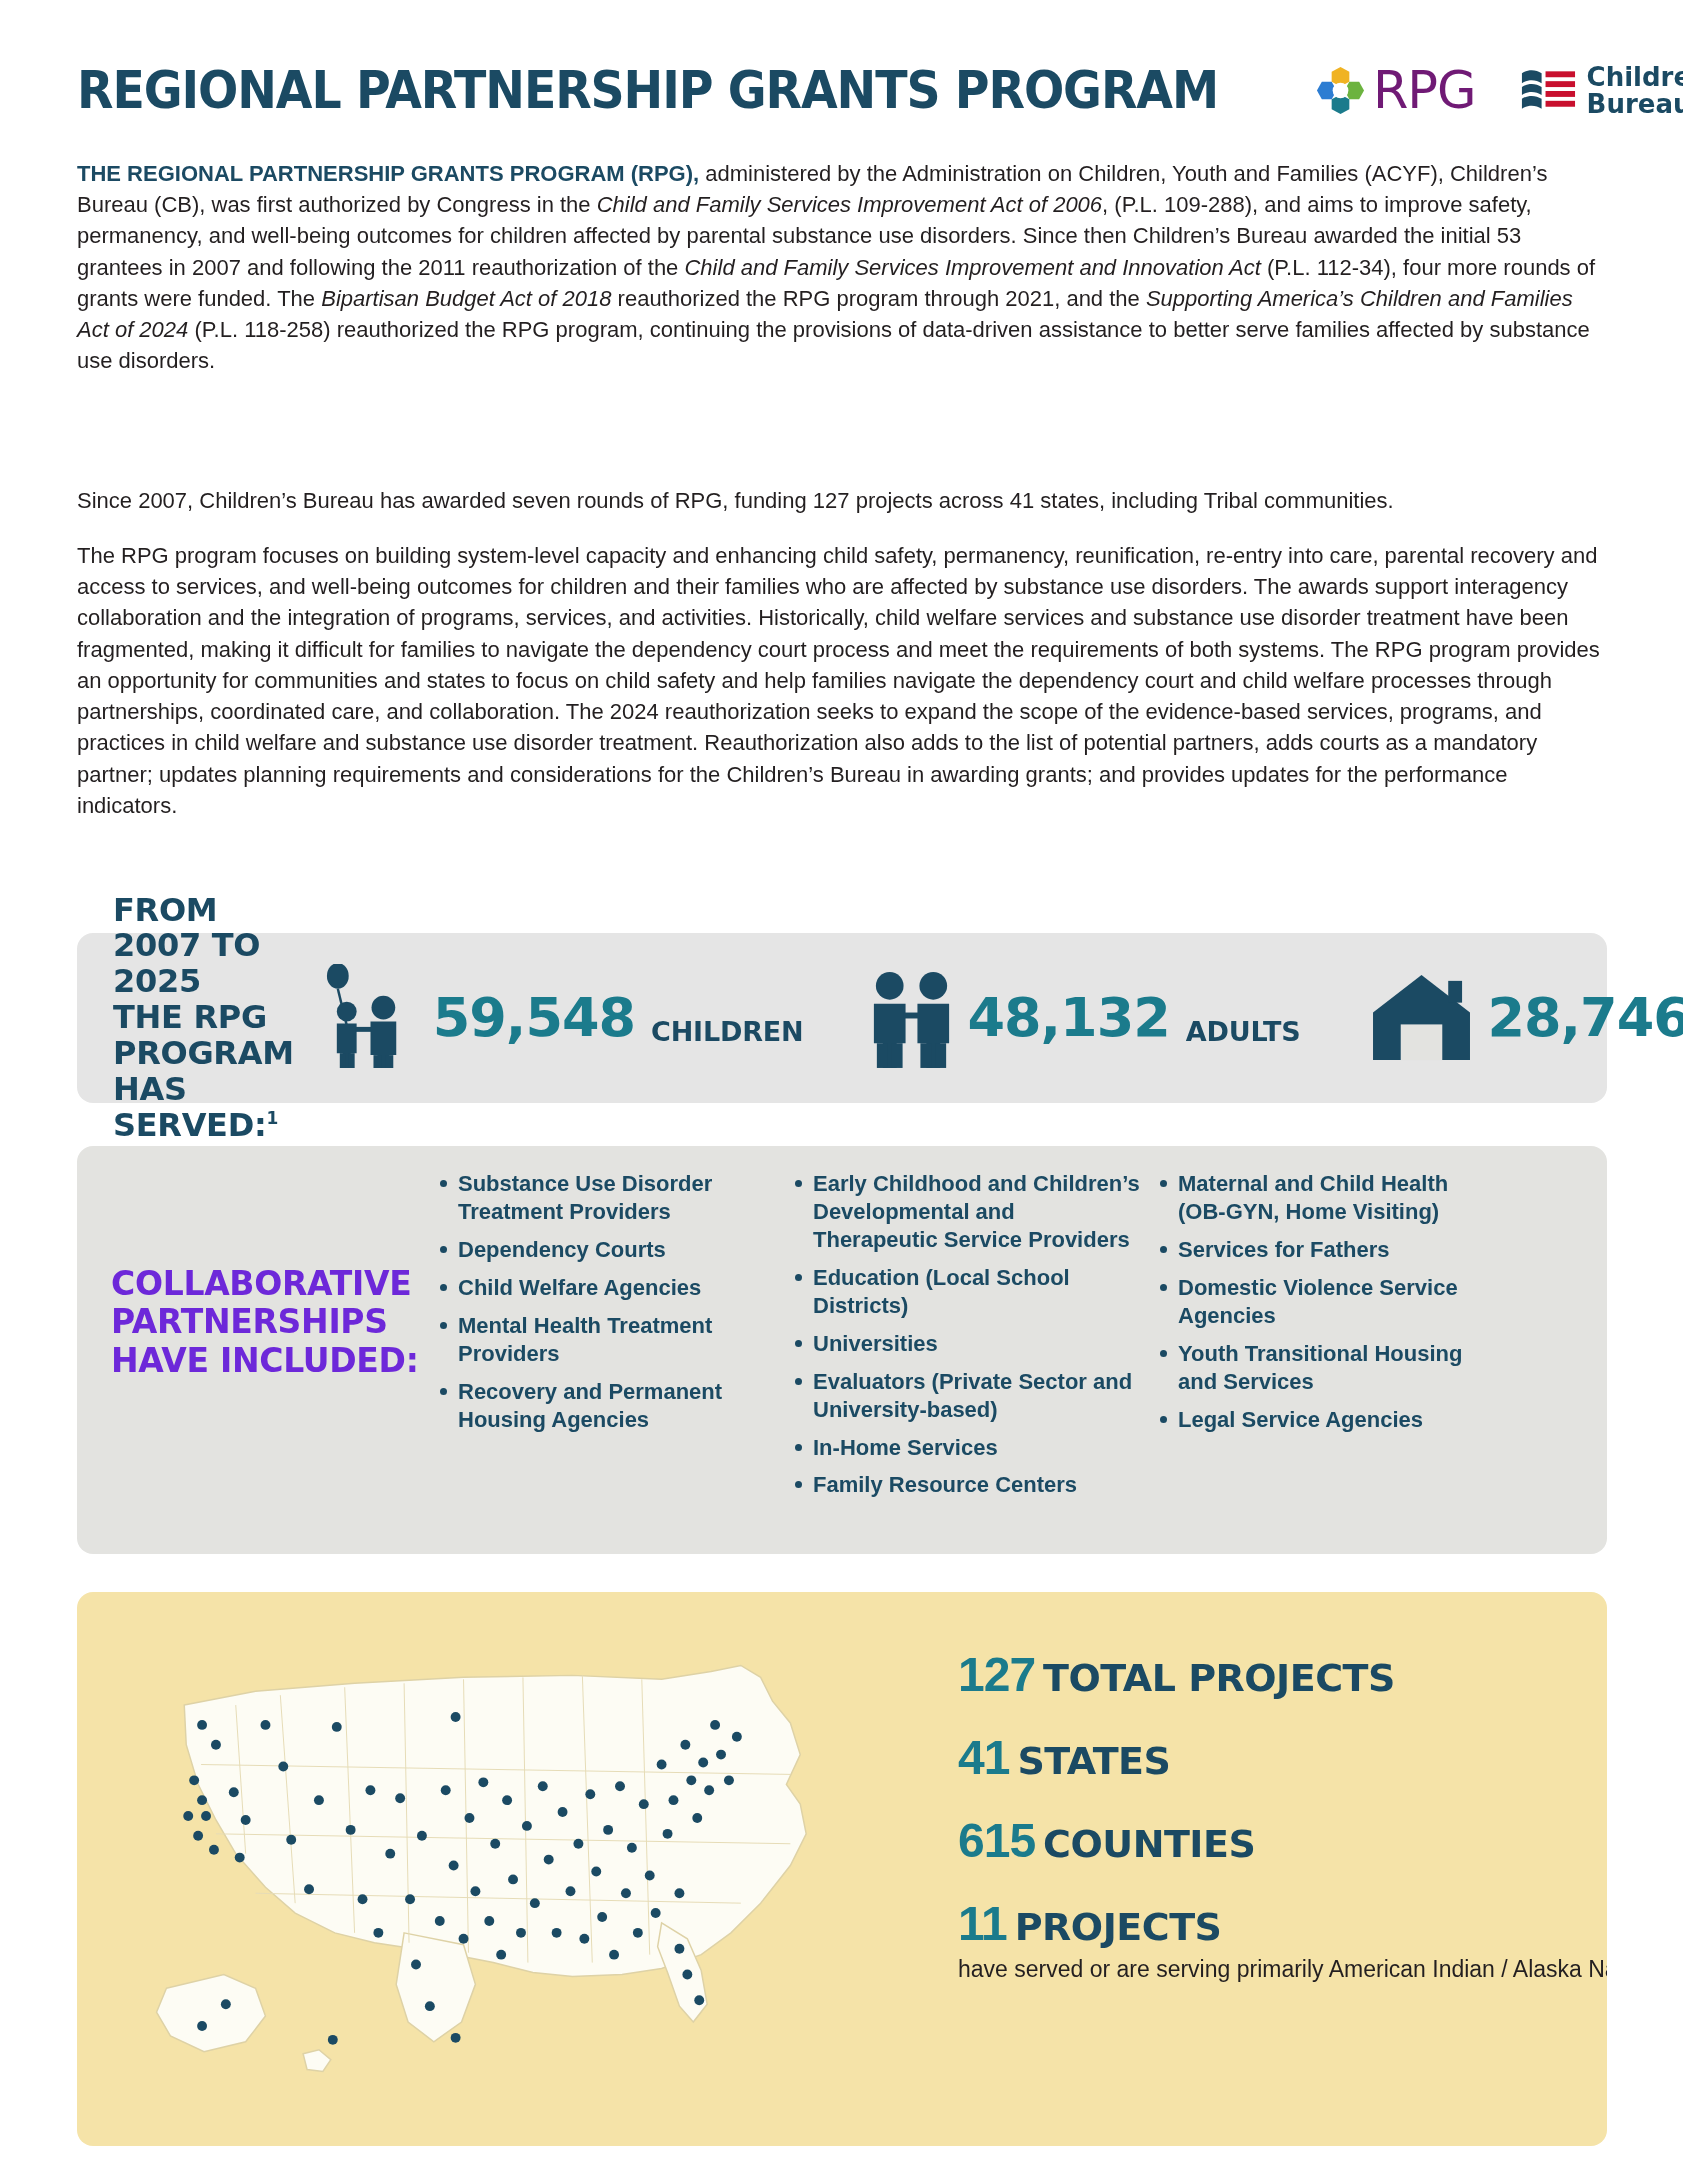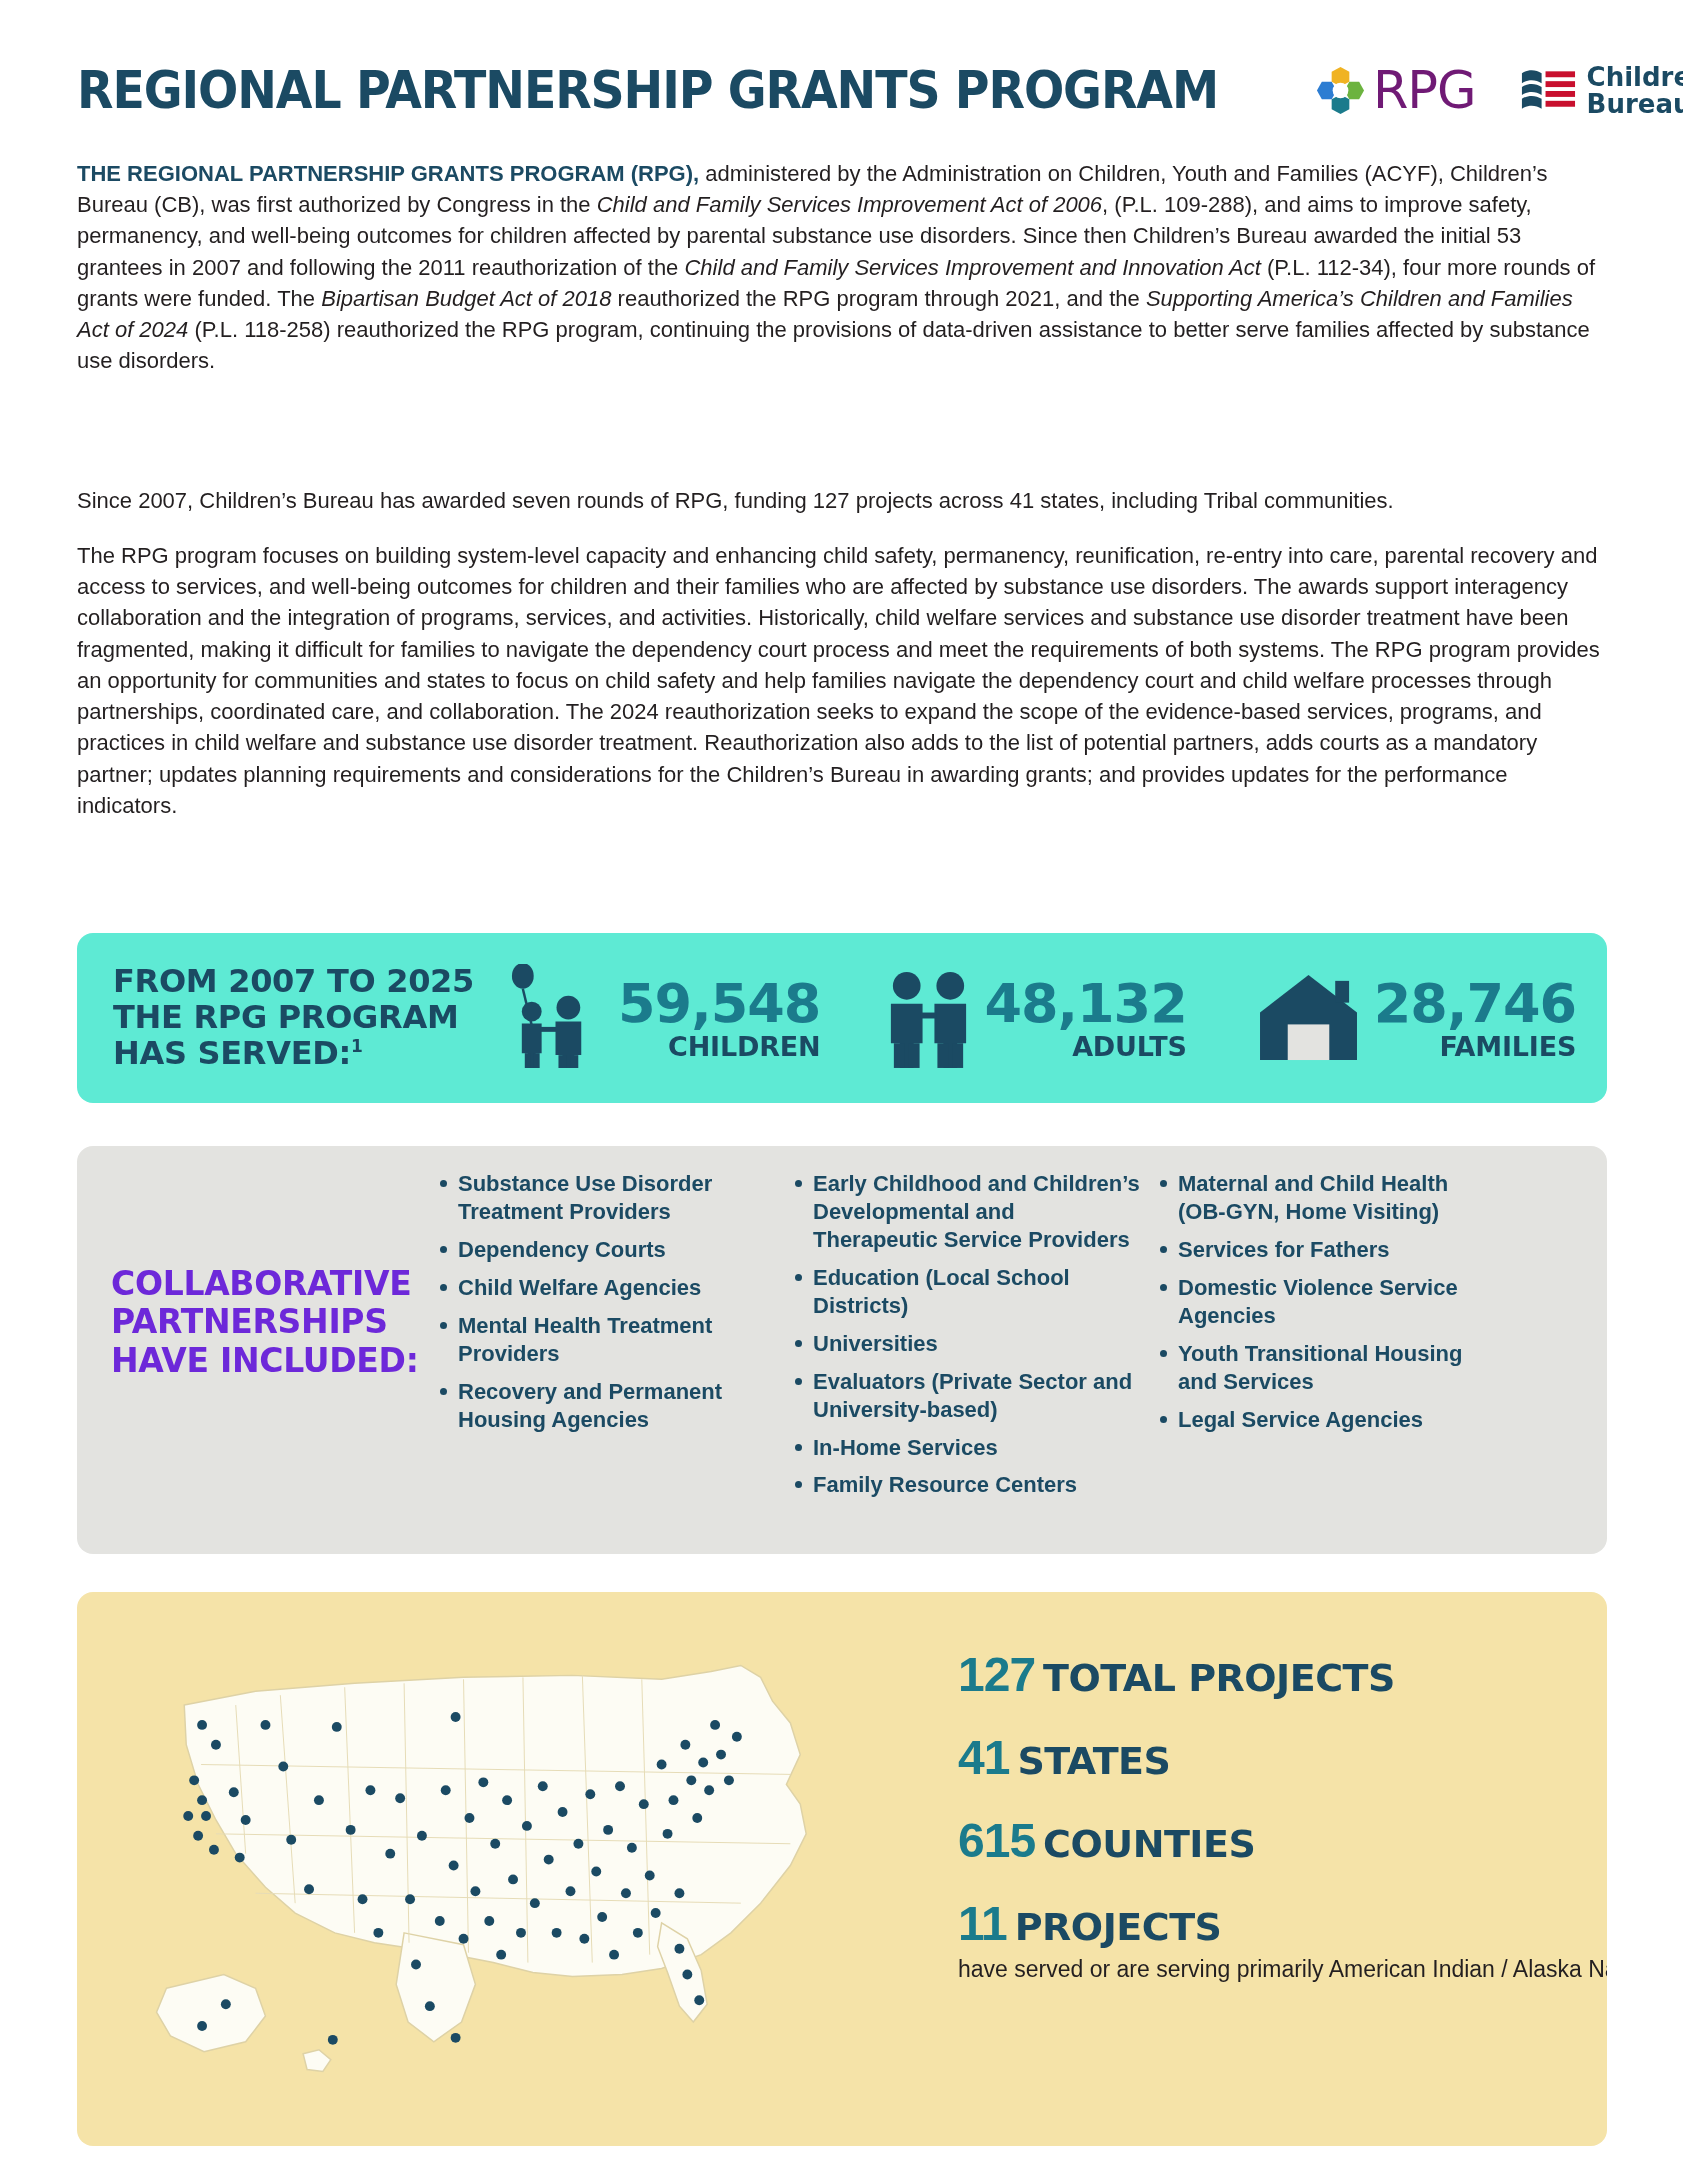--- a/index.html
+++ b/index.html
@@ -99,21 +99,21 @@
   #para-rounds { top: 485px; }
   #para-focus { top: 540px; }
 
   
   .served {
     position: absolute;
     left: 77px;
     top: 933px;
     width: 1530px;
     height: 170px;
-    background: #5eead4;
+    background: #e5e5e5;
     border-radius: 16px;
     display: flex;
     align-items: center;
   }
   .served-label {
     font-family: "DejaVu Sans", sans-serif;
     font-weight: bold;
     font-size: 32px;
     line-height: 1.12;
     color: #1b4a63;
@@ -123,21 +123,21 @@
   }
   .served-label sup { font-size: 17px; }
   .stat {
     display: flex;
     align-items: center;
     margin-left: 8px;
   }
   .stat-icon { margin-right: 8px; }
   .stat-nums {
     display: flex;
-    flex-direction: column;
+    flex-direction: row;
     align-items: flex-end;
     line-height: 1;
   }
   .stat-value {
     font-family: "DejaVu Sans", sans-serif;
     font-weight: bold;
     font-size: 54px;
     color: #1b7b8c;
     letter-spacing: -1px;
   }

